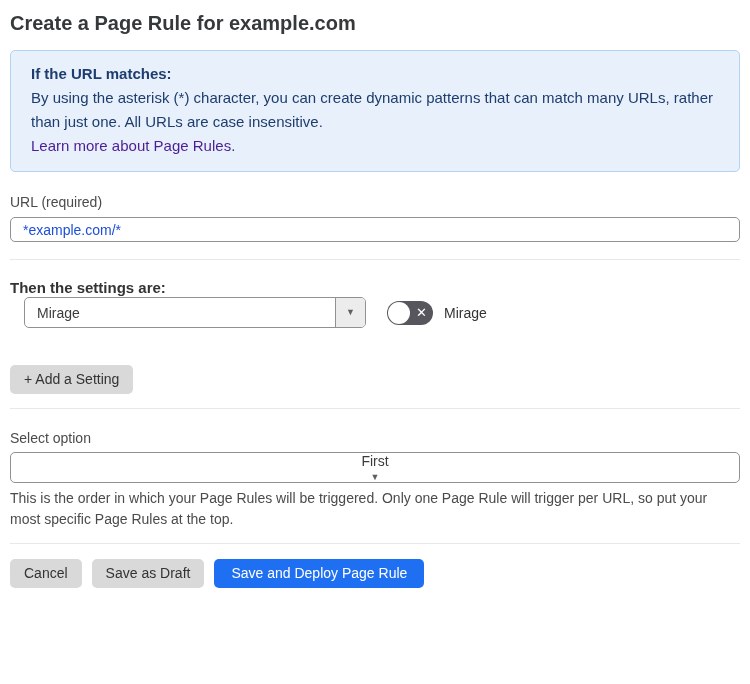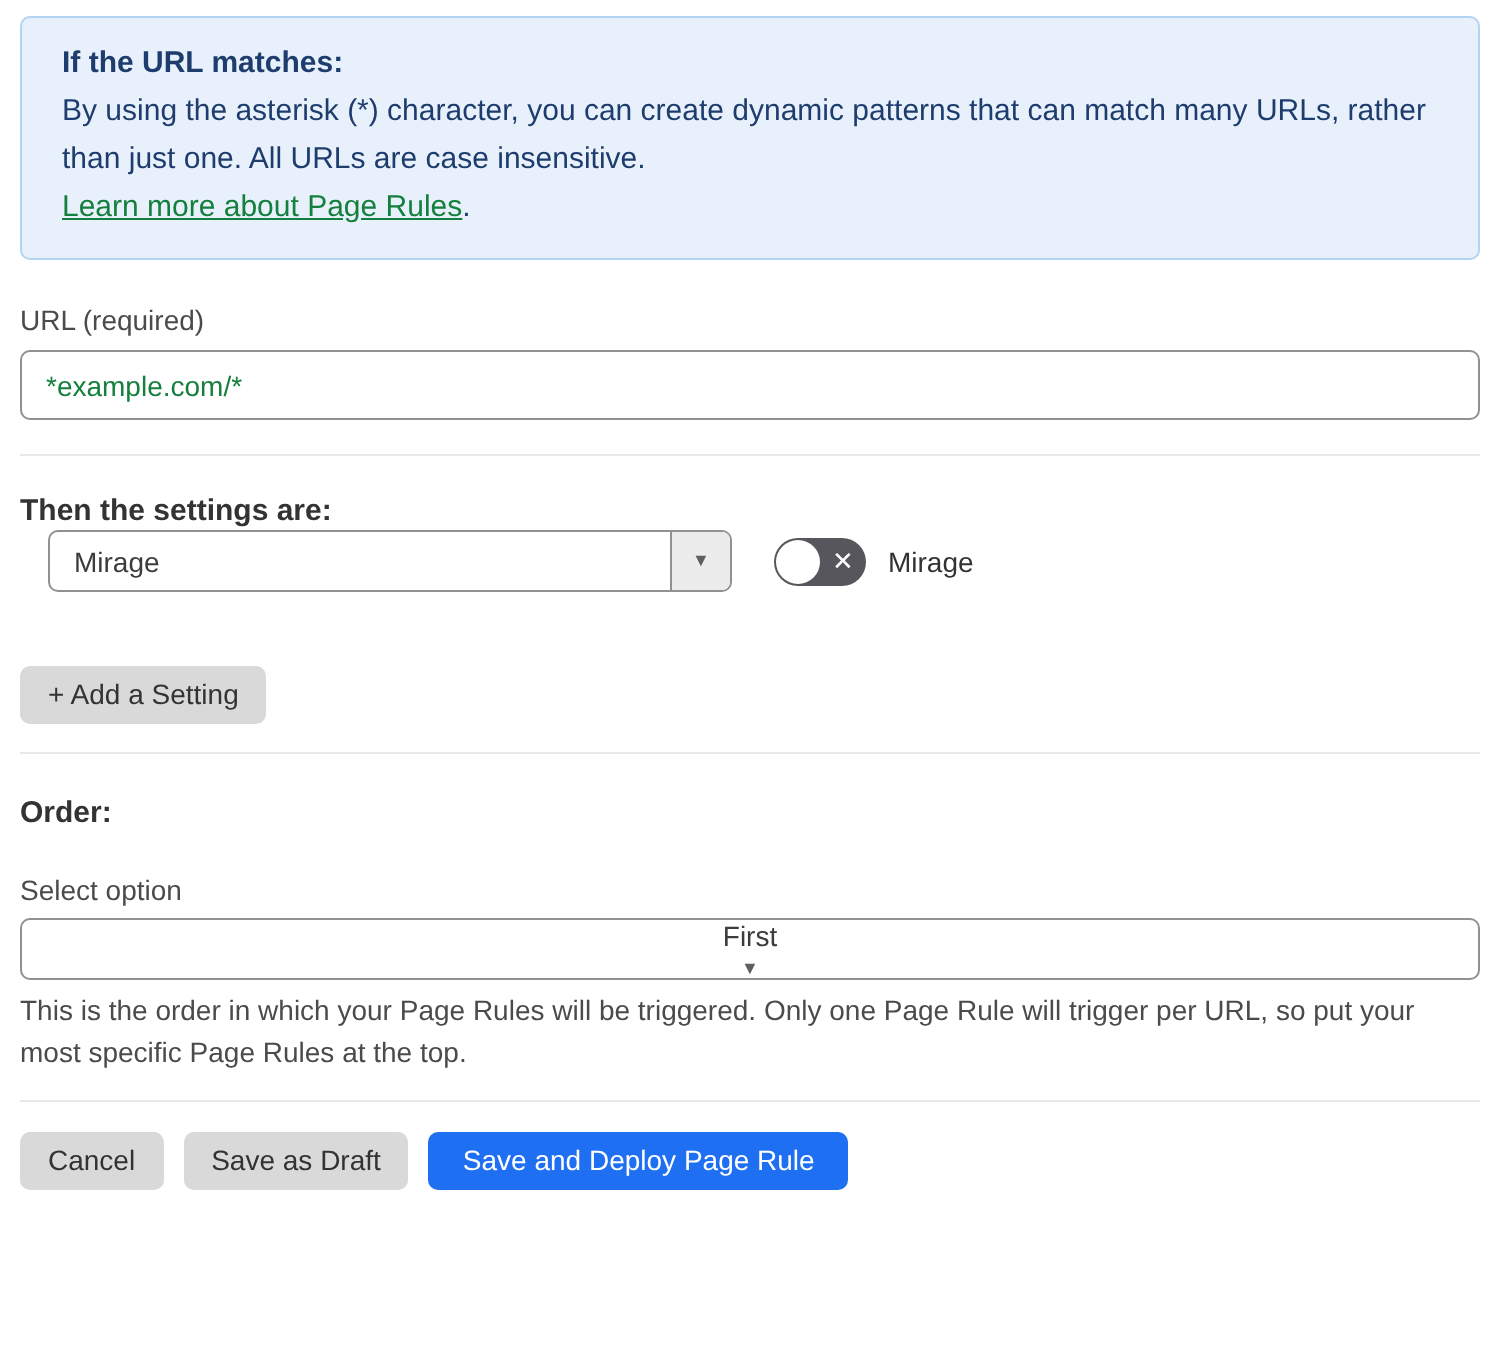--- a/index.html
+++ b/index.html
@@ -25,43 +25,42 @@
     border-radius: 5px;
     padding: 11px 20px 13px 20px;
     color: #1e3d6e;
     font-size: 15px;
     line-height: 24px;
   }
   .info-heading { font-weight: 700; }
   .info-body { }
   .info-link-line { }
   .info-link {
-    color: #15803d;
-    text-decoration: underline;
+    color: #4c1d95;
     cursor: pointer;
   }
 
   .field-label {
     font-size: 14px;
     line-height: 17px;
     color: #4b4b4b;
     margin-top: 22px;
     margin-bottom: 6px;
   }
 
   .text-input {
     display: block;
     width: 730px;
-    height: 35px;
+    height: 25px;
     border: 1px solid #919191;
     border-radius: 5px;
     padding: 0 12px;
     font-size: 14px;
     font-family: "Liberation Sans", sans-serif;
-    color: #15803d;
+    color: #1d4ed8;
     background: #fff;
     outline: none;
   }
 
   .helper-text {
     font-size: 13.5px;
     line-height: 16px;
     color: #4b4b4b;
     margin-top: 6px;
   }
@@ -219,20 +218,21 @@
     align-items: center;
     gap: 10px;
     margin-top: 15px;
   }
 </style>
 </head>
 <body>
 
 <div class="container">
 
+  <h1 class="page-title">Create a Page Rule for example.com</h1>
 
   <div class="info-box">
     <div class="info-heading">If the URL matches:</div>
     <div class="info-body">By using the asterisk (*) character, you can create dynamic patterns that can match many URLs, rather than just one. All URLs are case insensitive.</div>
     <div class="info-link-line"><a class="info-link">Learn more about Page Rules</a><span>.</span></div>
   </div>
 
   <div class="field-label">URL (required)</div>
   <input class="text-input" type="text" value="*example.com/*" style="">
 
@@ -252,21 +252,20 @@
       <span class="toggle-knob"></span>
       <span class="toggle-x">✕</span>
     </div>
     <div class="toggle-setting-label">Mirage</div>
   </div>
 
   <button class="btn btn-secondary add-setting-btn">+ Add a Setting</button>
 
   <hr class="divider divider-2">
 
-  <div class="section-heading">Order:</div>
 
   <div class="field-label order-label">Select option</div>
 
   <div class="order-select">
     <span class="order-select-value">First</span>
     <span class="arrow-glyph">▼</span>
   </div>
 
   <div class="order-helper">This is the order in which your Page Rules will be triggered. Only one Page Rule will trigger per URL, so put your most specific Page Rules at the top.</div>
 

